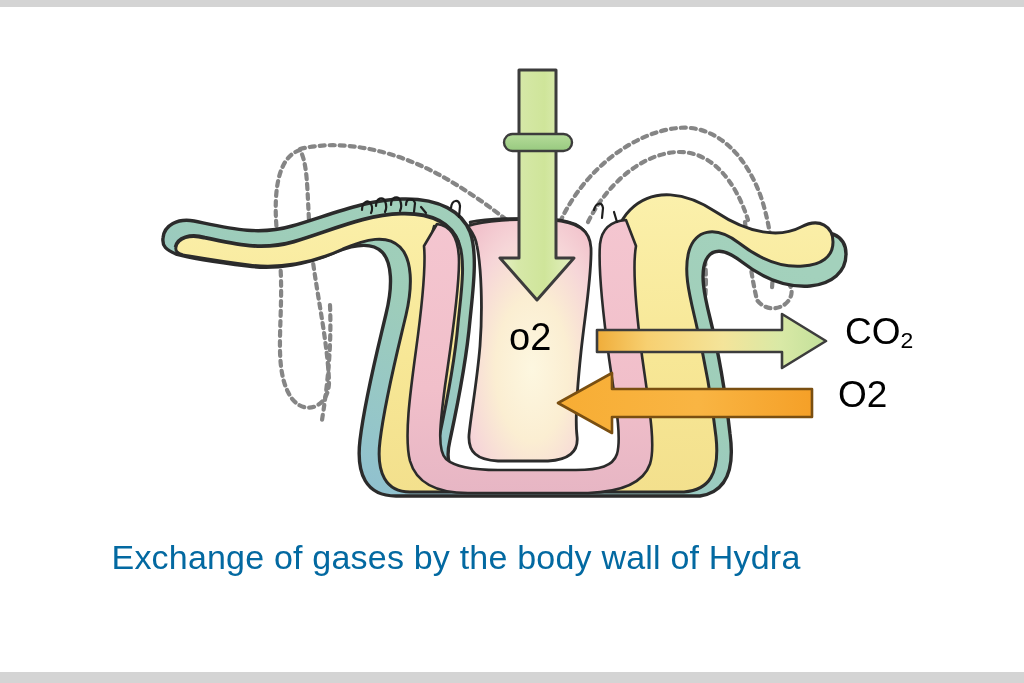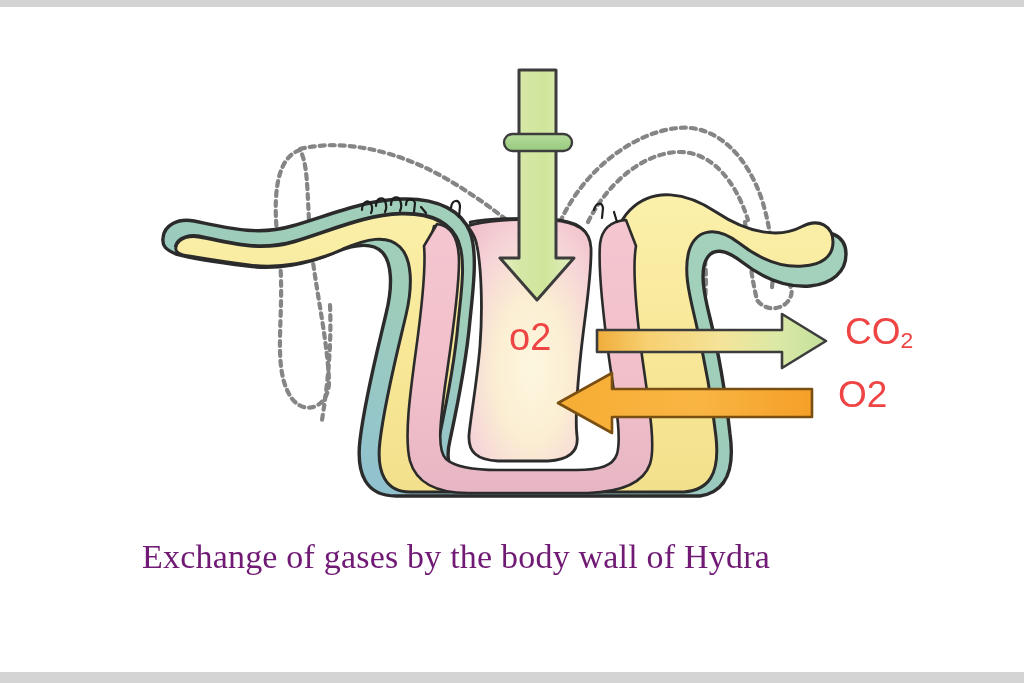--- a/index.html
+++ b/index.html
@@ -30,21 +30,21 @@
   #figure {
     position: absolute;
     left: 0;
     top: 0;
     width: 1024px;
     height: 683px;
   }
 
   .label {
     position: absolute;
-    color: #ef4444;
+    color: #000000;
     font-family: "Liberation Sans", sans-serif;
     white-space: nowrap;
     line-height: 1;
   }
   #label-co2 {
     left: 836px;
     top: 313px;
     font-size: 37px;
     margin-left: 9px;
   }
@@ -62,22 +62,22 @@
     top: 318px;
     font-size: 38px;
   }
   #caption {
     position: absolute;
     left: 0;
     top: 538px;
     width: 912px;
     text-align: center;
     font-size: 34px;
-    color: #701a75;
-    font-family: Liberation Serif, serif;
+    color: #0369a1;
+    font-family: Liberation Sans, sans-serif;
     letter-spacing: 0.2px;
   }
 </style>
 </head>
 <body>
 
 <div id="slide">
 
   <div class="frame-edge top"></div>
   <div class="frame-edge bottom"></div>

